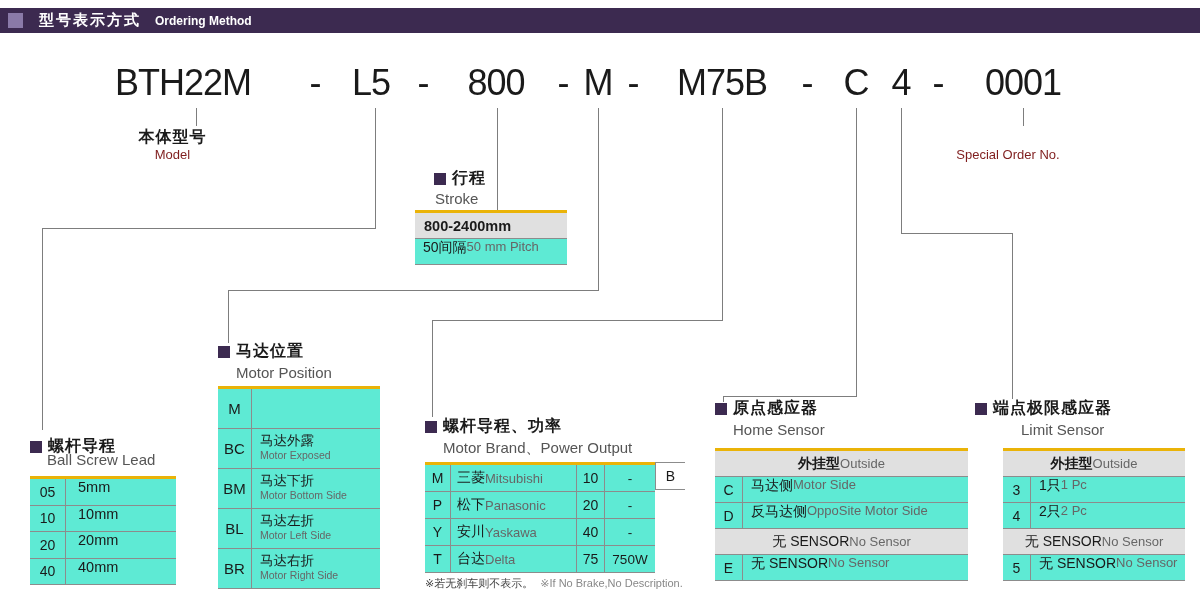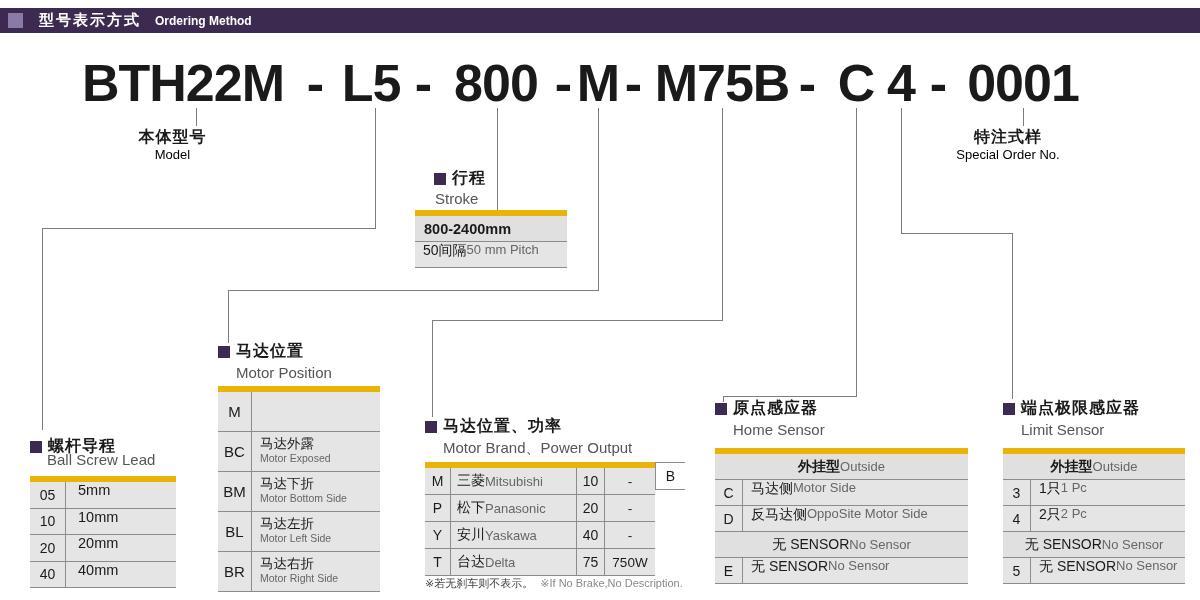--- a/index.html
+++ b/index.html
@@ -7,36 +7,36 @@
   body{font-family:"Liberation Sans","DejaVu Sans",sans-serif;color:#1a1a1a}
   .page{position:relative;width:1200px;height:600px;background:#fff;overflow:hidden}
 
   
   .topbar{position:absolute;left:0;top:8px;width:1200px;height:25px;background:#3c2a50;display:flex;align-items:center}
   .topbar-sq{width:15px;height:15px;background:#8a7aa8;margin-left:8px;flex:0 0 auto}
   .topbar-cn{color:#fff;font-weight:bold;font-size:15px;margin-left:16px;letter-spacing:2px}
   .topbar-en{color:#fff;font-size:12px;margin-left:14px;font-weight:bold}
 
   
-  .seg{position:absolute;top:55px;font-size:52px;font-weight:bold;line-height:56px;text-align:center;letter-spacing:-1px;white-space:nowrap}
+  .seg{position:absolute;top:55px;font-size:36px;font-weight:normal;line-height:56px;text-align:center;letter-spacing:-1px;white-space:nowrap}
 
   
   .ln{position:absolute;background:#7d7d7d}
 
   
   .lbl-cn{position:absolute;font-size:16px;font-weight:bold;text-align:center;letter-spacing:1px}
-  .lbl-en{position:absolute;font-size:13px;color:#000000;text-align:center}
+  .lbl-en{position:absolute;font-size:13px;color:#7f1d1d;text-align:center}
 
   
   .sec-cn{position:absolute;font-size:16px;font-weight:bold;letter-spacing:1px;display:flex;align-items:center;white-space:nowrap}
   .sec-cn .sq{display:inline-block;width:12px;height:12px;background:#3c2a50;margin-right:6px;flex:0 0 auto}
   .sec-en{position:absolute;font-size:15px;color:#555;white-space:nowrap}
 
   
-  .tbl{position:absolute;border-top:6px solid #eab308;background:#e5e5e5}
+  .tbl{position:absolute;border-top:3px solid #eab308;background:#5eead4}
   .t-row{display:flex;align-items:stretch;border-bottom:1px solid #8c8c8c}
   .t-code{display:flex;align-items:center;justify-content:center;border-right:1px solid #8c8c8c;flex:0 0 auto;font-size:14px}
   .t-body{display:flex;padding-left:8px;flex:1;min-width:0;white-space:nowrap}
   .t-row.full{background:#e0e0e0;justify-content:center;align-items:center;display:flex;white-space:nowrap}
   .cn-s{font-size:14px}
   .en-s{font-size:13px;color:#666;}
 
   
   .stroke-t{left:415px;top:210px;width:152px}
   .stroke-t .t-row{height:26px}
@@ -117,21 +117,20 @@
   <div class="ln" style="left:432px;top:320px;width:1px;height:97px"></div>
   <div class="ln" style="left:856px;top:108px;width:1px;height:288px"></div>
   <div class="ln" style="left:723px;top:396px;width:134px;height:1px"></div>
   <div class="ln" style="left:723px;top:396px;width:1px;height:6px"></div>
   <div class="ln" style="left:901px;top:108px;width:1px;height:125px"></div>
   <div class="ln" style="left:901px;top:233px;width:112px;height:1px"></div>
   <div class="ln" style="left:1012px;top:233px;width:1px;height:166px"></div>
 
   <div class="lbl-cn" style="left:105px;top:127px;width:135px">本体型号</div>
   <div class="lbl-en" style="left:105px;top:147px;width:135px">Model</div>
-  <div class="lbl-cn" style="left:938px;top:127px;width:140px">特注式样</div>
   <div class="lbl-en" style="left:938px;top:147px;width:140px">Special Order No.</div>
 
   <div class="sec-cn" style="left:434px;top:168px">
     <span class="sq"></span>
     <span>行程</span>
   </div>
   <div class="sec-en" style="left:435px;top:190px">Stroke</div>
   <div class="tbl stroke-t">
     <div class="t-row full">
       <span class="rng" style="width:100%">800-2400mm</span>
@@ -202,21 +201,21 @@
       <div class="t-code">BR</div>
       <div class="t-body">
         <div class="mp-cn">马达右折</div>
         <div class="mp-en">Motor Right Side</div>
       </div>
     </div>
   </div>
 
   <div class="sec-cn" style="left:425px;top:416px">
     <span class="sq"></span>
-    <span>马达位置、功率</span>
+    <span>螺杆导程、功率</span>
   </div>
   <div class="sec-en" style="left:443px;top:439px">Motor Brand、Power Output</div>
   <div class="tbl br-t">
     <div class="t-row">
       <div class="t-code">M</div>
       <div class="c-brand">
         <span class="cn-s">三菱</span>
         <span class="en-s">Mitsubishi</span>
       </div>
       <div class="c-pcode">10</div>
@@ -286,21 +285,21 @@
     </div>
     <div class="t-row">
       <div class="t-code">E</div>
       <div class="t-body">
         <span class="cn-s">无 SENSOR</span>
         <span class="en-s">No Sensor</span>
       </div>
     </div>
   </div>
 
-  <div class="sec-cn" style="left:1003px;top:398px">
+  <div class="sec-cn" style="left:975px;top:398px">
     <span class="sq"></span>
     <span>端点极限感应器</span>
   </div>
   <div class="sec-en" style="left:1021px;top:421px">Limit Sensor</div>
   <div class="tbl lim-t">
     <div class="t-row full">
       <span class="head-cn">外挂型</span>
       <span class="en-s">Outside</span>
     </div>
     <div class="t-row">

